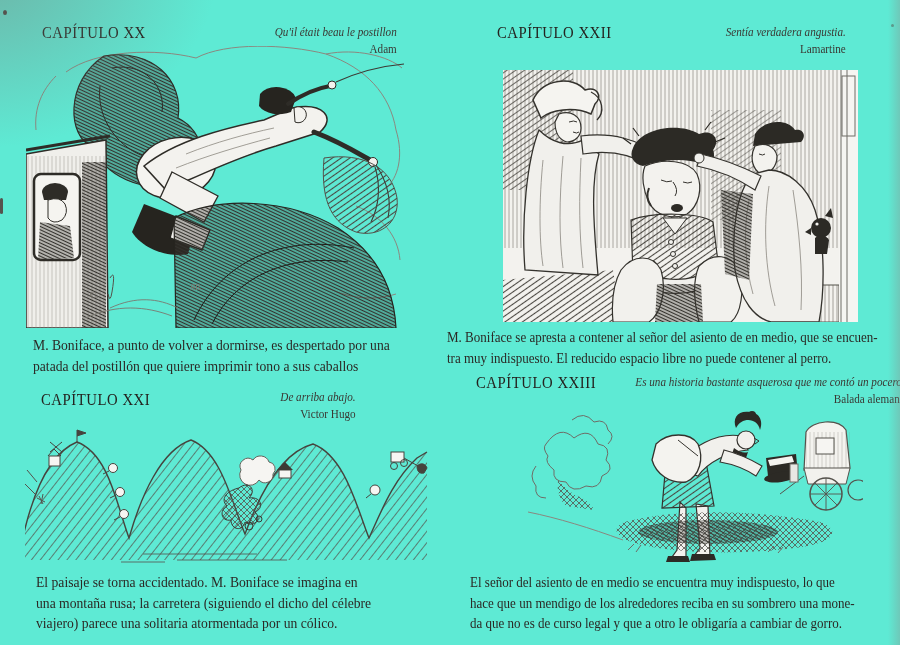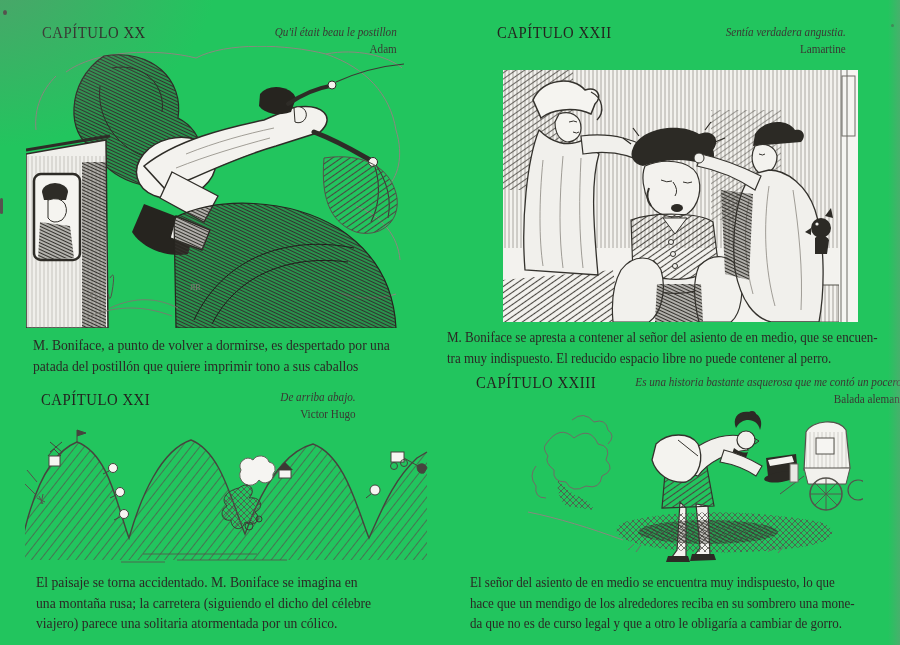--- a/index.html
+++ b/index.html
@@ -1,18 +1,18 @@
 <!DOCTYPE html>
 <html><head>
 <meta charset="utf-8">
 <style>
   html,body{margin:0;padding:0;background:#e9e8e5;}
   #scan{
     position:relative;width:900px;height:645px;overflow:hidden;
-    background:#22c55e;
+    background:#5eead4;
     font-family:"Liberation Serif","DejaVu Serif",serif;
     color:#2a2824;
   }
   .chapter-heading{
     position:absolute;font-size:16px;letter-spacing:.6px;color:#24231f;
     transform:scaleX(.92);transform-origin:left top;white-space:nowrap;
   }
   .epigraph{
     position:absolute;text-align:right;transform:scaleX(.97);transform-origin:right top;
     font-size:11.5px;line-height:17px;color:#3a3833;white-space:nowrap;

